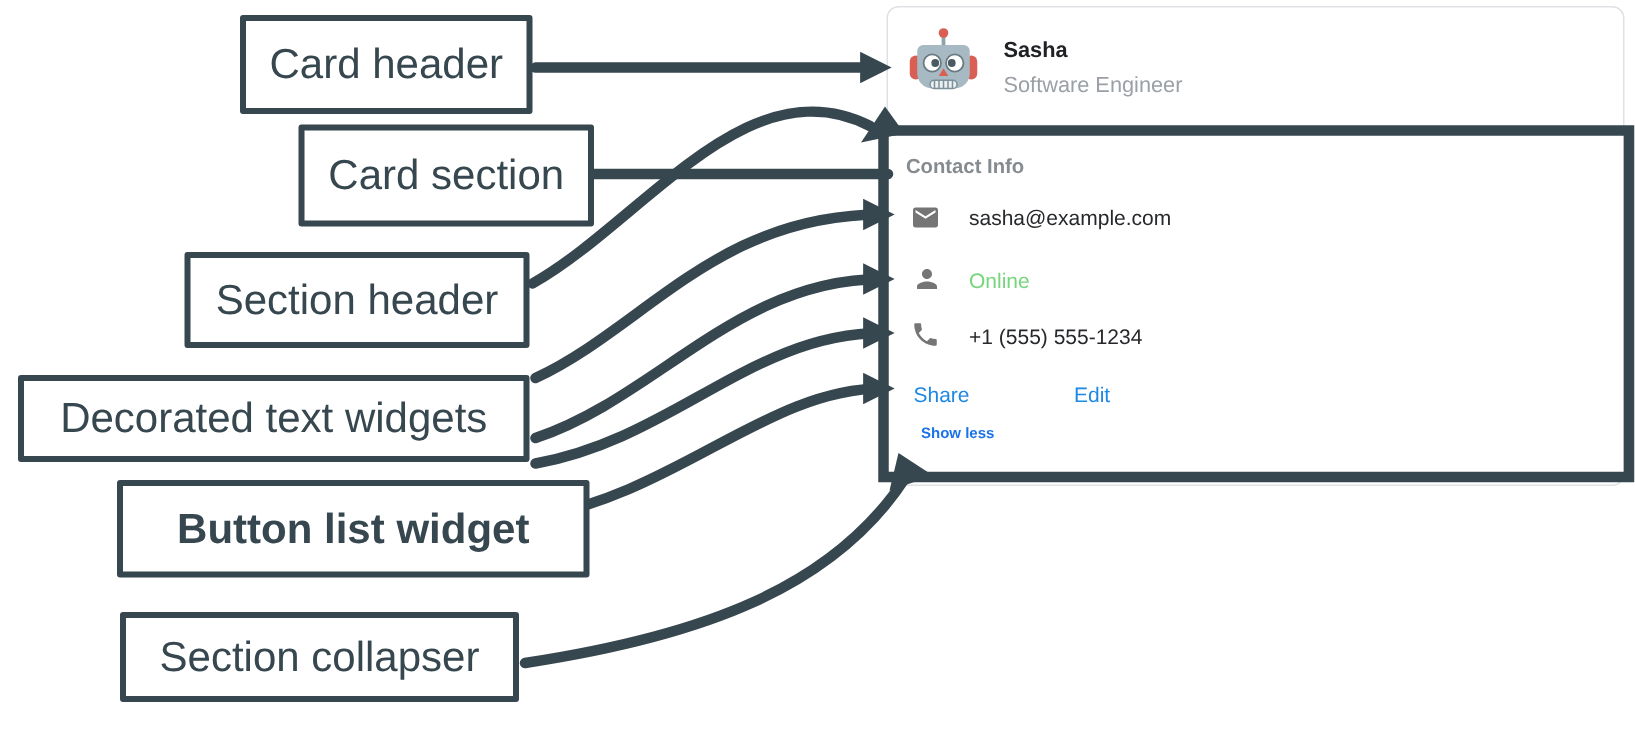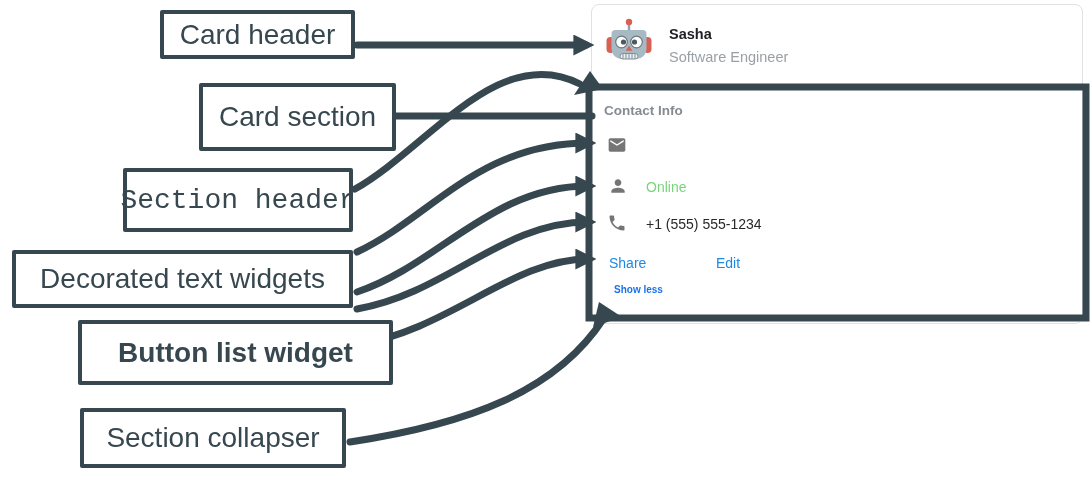--- a/index.html
+++ b/index.html
@@ -40,23 +40,23 @@
   .overlay{position:absolute;left:0;top:0;z-index:2;pointer-events:none;}
   .ink{stroke:#37474f;fill:none;stroke-width:7;stroke-linecap:round;}
   .ink-fill{fill:#37474f;stroke:none;}
   
   .label{
     position:absolute;z-index:3;background:#ffffff;border:4px solid #37474f;
     border-radius:2px;color:#37474f;font-size:28px;font-weight:400;
     display:flex;align-items:center;justify-content:center;
     box-sizing:border-box;white-space:nowrap;
   }
-  .lbl-1{left:160px;top:10px;width:195px;height:49px;}
+  .lbl-1{left:160px;top:10px;width:195px;height:66px;}
   .lbl-2{left:158px;top:83px;width:197px;height:68px;margin-left:41px;}
-  .lbl-3{left:123px;top:168px;width:230px;height:64px;font-family:Liberation Mono, monospace;}
+  .lbl-3{left:123px;top:168px;width:230px;height:64px;}
   .lbl-4{left:12px;top:250px;width:341px;height:58px;}
   .lbl-5{left:78px;top:320px;width:315px;height:65px;font-weight:bold;}
   .lbl-6{left:80px;top:408px;width:266px;height:60px;}
 </style>
 </head>
 <body>
 
 <div class="stage">
 
   <div class="card">
@@ -82,20 +82,21 @@
       </g>
     </svg>
     <div class="name">Sasha</div>
     <div class="subtitle">Software Engineer</div>
 
     <div class="section-title">Contact Info</div>
 
     <svg class="row-icon icon-email" viewBox="0 0 24 24" aria-hidden="true">
       <path fill="currentColor" d="M20 4H4c-1.1 0-2 .9-2 2v12c0 1.1.9 2 2 2h16c1.1 0 2-.9 2-2V6c0-1.1-.9-2-2-2zm0 4l-8 5-8-5V6l8 5 8-5v2z"></path>
     </svg>
+    <div class="row-text txt-email">sasha@example.com</div>
 
     <svg class="row-icon icon-person" viewBox="0 0 24 24" aria-hidden="true">
       <path fill="currentColor" d="M12 12c2.21 0 4-1.79 4-4s-1.79-4-4-4-4 1.79-4 4 1.79 4 4 4zm0 2c-2.67 0-8 1.34-8 4v2h16v-2c0-2.66-5.33-4-8-4z"></path>
     </svg>
     <div class="row-text txt-online green">Online</div>
 
     <svg class="row-icon icon-phone" viewBox="0 0 24 24" aria-hidden="true">
       <path fill="currentColor" d="M6.62 10.79c1.44 2.83 3.76 5.14 6.59 6.59l2.2-2.2c.27-.27.67-.36 1.02-.24 1.12.37 2.33.57 3.57.57.55 0 1 .45 1 1V20c0 .55-.45 1-1 1-9.39 0-17-7.61-17-17 0-.55.45-1 1-1h3.5c.55 0 1 .45 1 1 0 1.25.2 2.45.57 3.57.11.35.03.74-.25 1.02l-2.2 2.2z"></path>
     </svg>
     <div class="row-text txt-phone">+1 (555) 555-1234</div>

